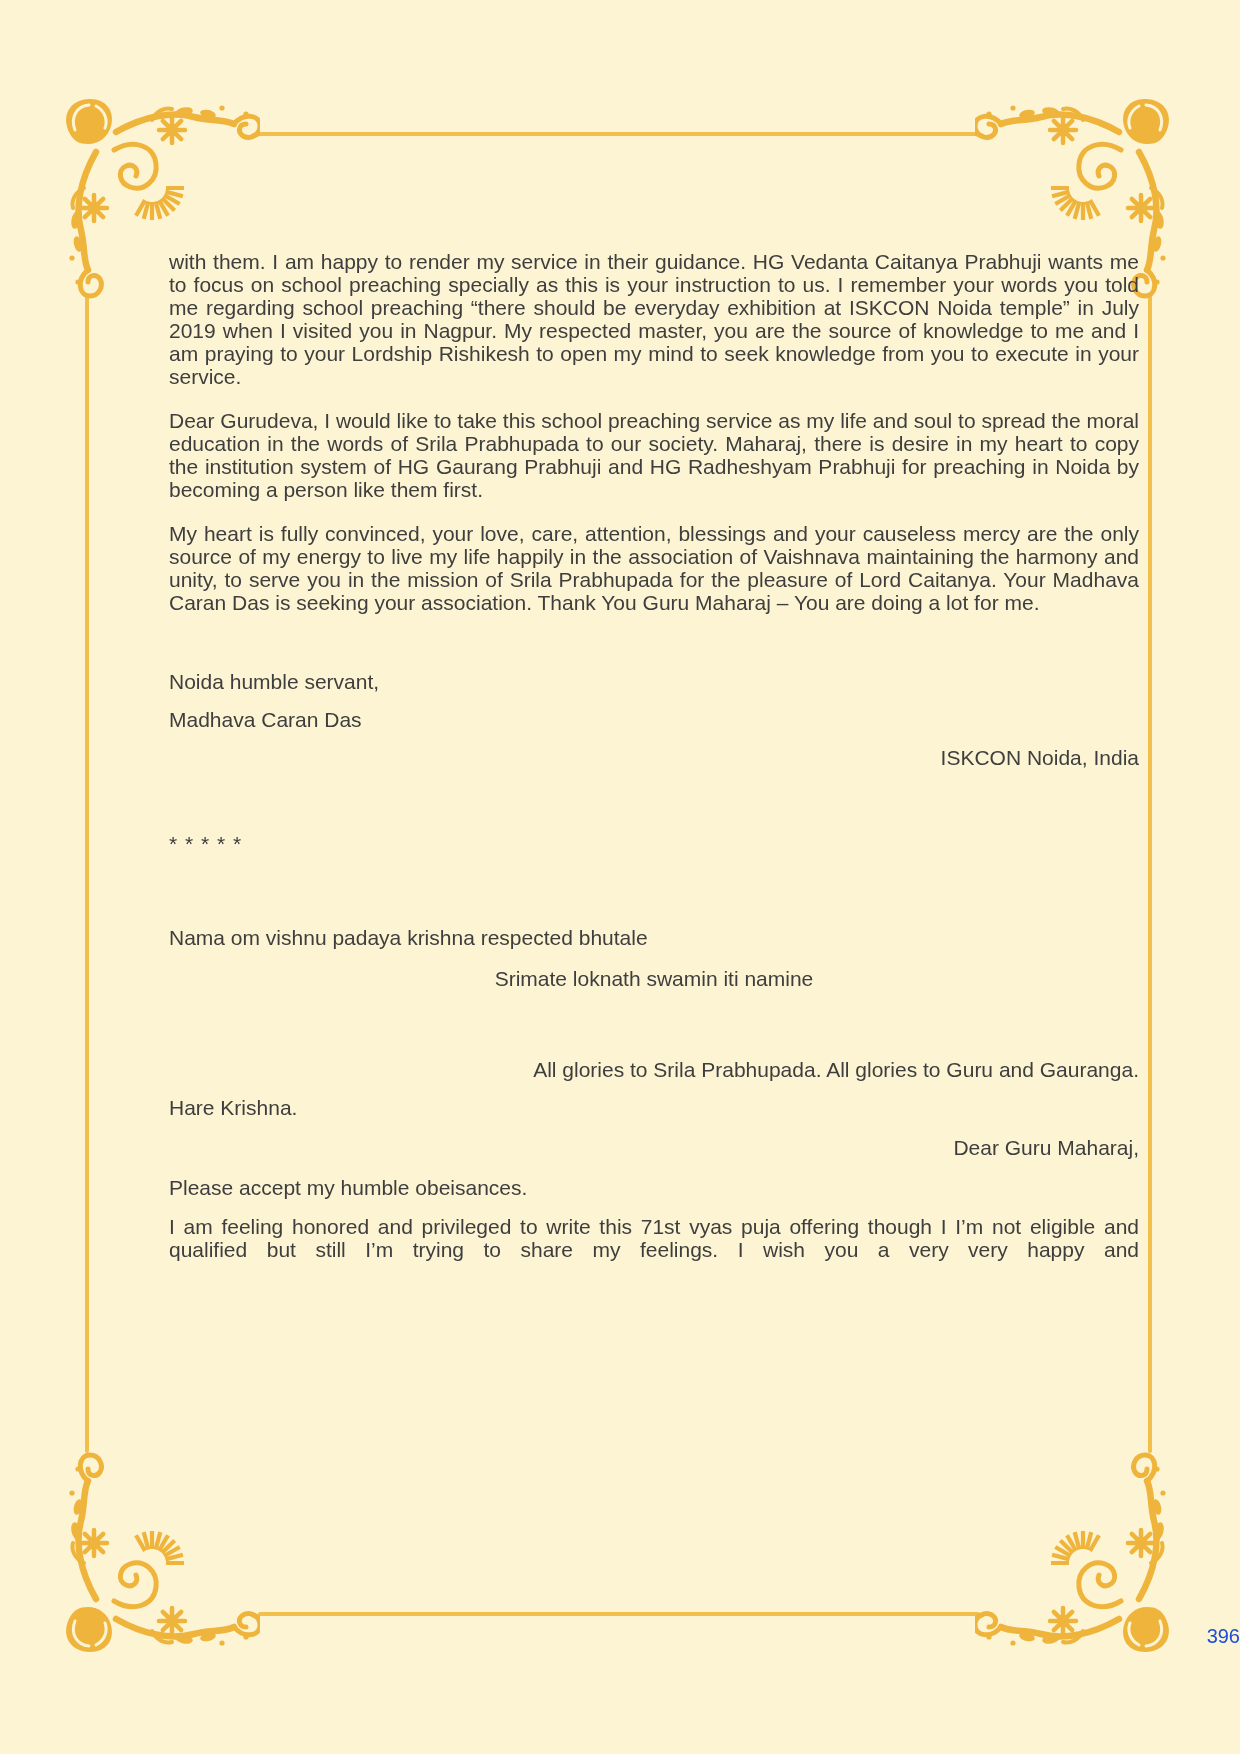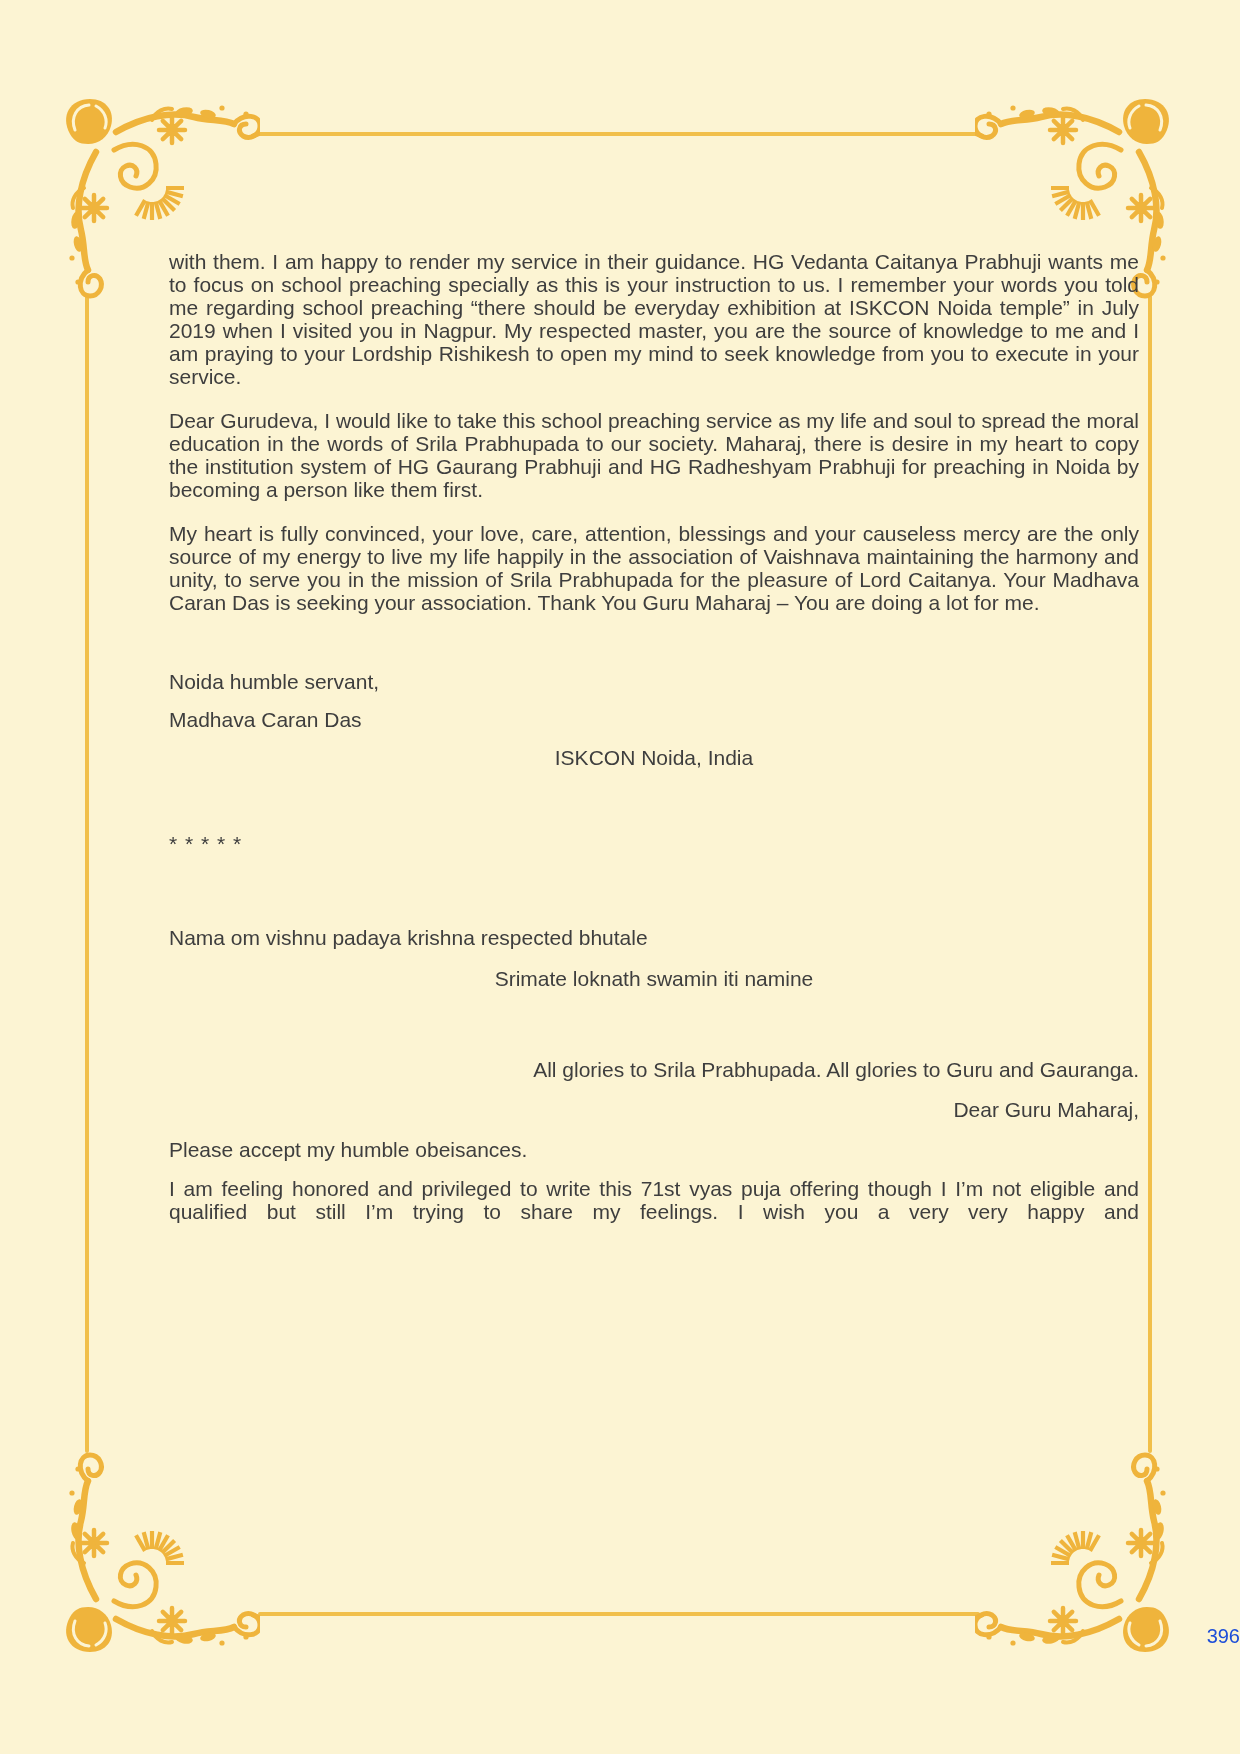--- a/index.html
+++ b/index.html
@@ -27,21 +27,21 @@
 
   
   .content{
     position:absolute;left:140px;top:250px;width:970px;
     color:#3E3E3E;font-size:21px;line-height:23px;margin-left:29px;
   }
   .content p{margin:0 0 21px;text-align:justify}
   p.p3{margin-bottom:0}
   p.sig1{margin-top:56px;margin-bottom:15px;text-align:left}
   p.sig2{margin-bottom:15px;text-align:left}
-  p.sig3{margin-bottom:0;text-align:center}
+  p.sig3{margin-bottom:0;text-align:right}
   p.stars{margin-top:63px;margin-bottom:0;text-align:left;letter-spacing:1px}
   p.mantra1{margin-top:71px;margin-bottom:0;text-align:left}
   p.mantra2{margin-top:18px;margin-bottom:0;text-align:center}
   p.glories{margin-top:68px;margin-bottom:0;text-align:right}
   p.hare{margin-top:15px;margin-bottom:0;text-align:left}
   p.dear{margin-top:17px;margin-bottom:0;text-align:right}
   p.obeis{margin-top:17px;margin-bottom:0;text-align:left}
   p.opening{margin-top:16px;margin-bottom:0;text-align:justify;text-align-last:justify}
 
   .pagenum{
@@ -119,20 +119,21 @@
     <p class="sig1">Noida humble servant,</p>
     <p class="sig2">Madhava Caran Das</p>
     <p class="sig3">ISKCON Noida, India</p>
 
     <p class="stars">* * * * *</p>
 
     <p class="mantra1">Nama om vishnu padaya krishna respected bhutale</p>
     <p class="mantra2">Srimate loknath swamin iti namine</p>
 
     <p class="glories">All glories to Srila Prabhupada. All glories to Guru and Gauranga.</p>
+    <p class="hare">Hare Krishna.</p>
     <p class="dear">Dear Guru Maharaj,</p>
     <p class="obeis">Please accept my humble obeisances.</p>
     <p class="opening">I am feeling honored and privileged to write this 71st vyas puja offering though I I’m not eligible and qualified but still I’m trying to share my feelings. I wish you a very very happy and</p>
   </main>
 
   <div class="pagenum">396</div>
 
 </div>
 
 </body></html>

